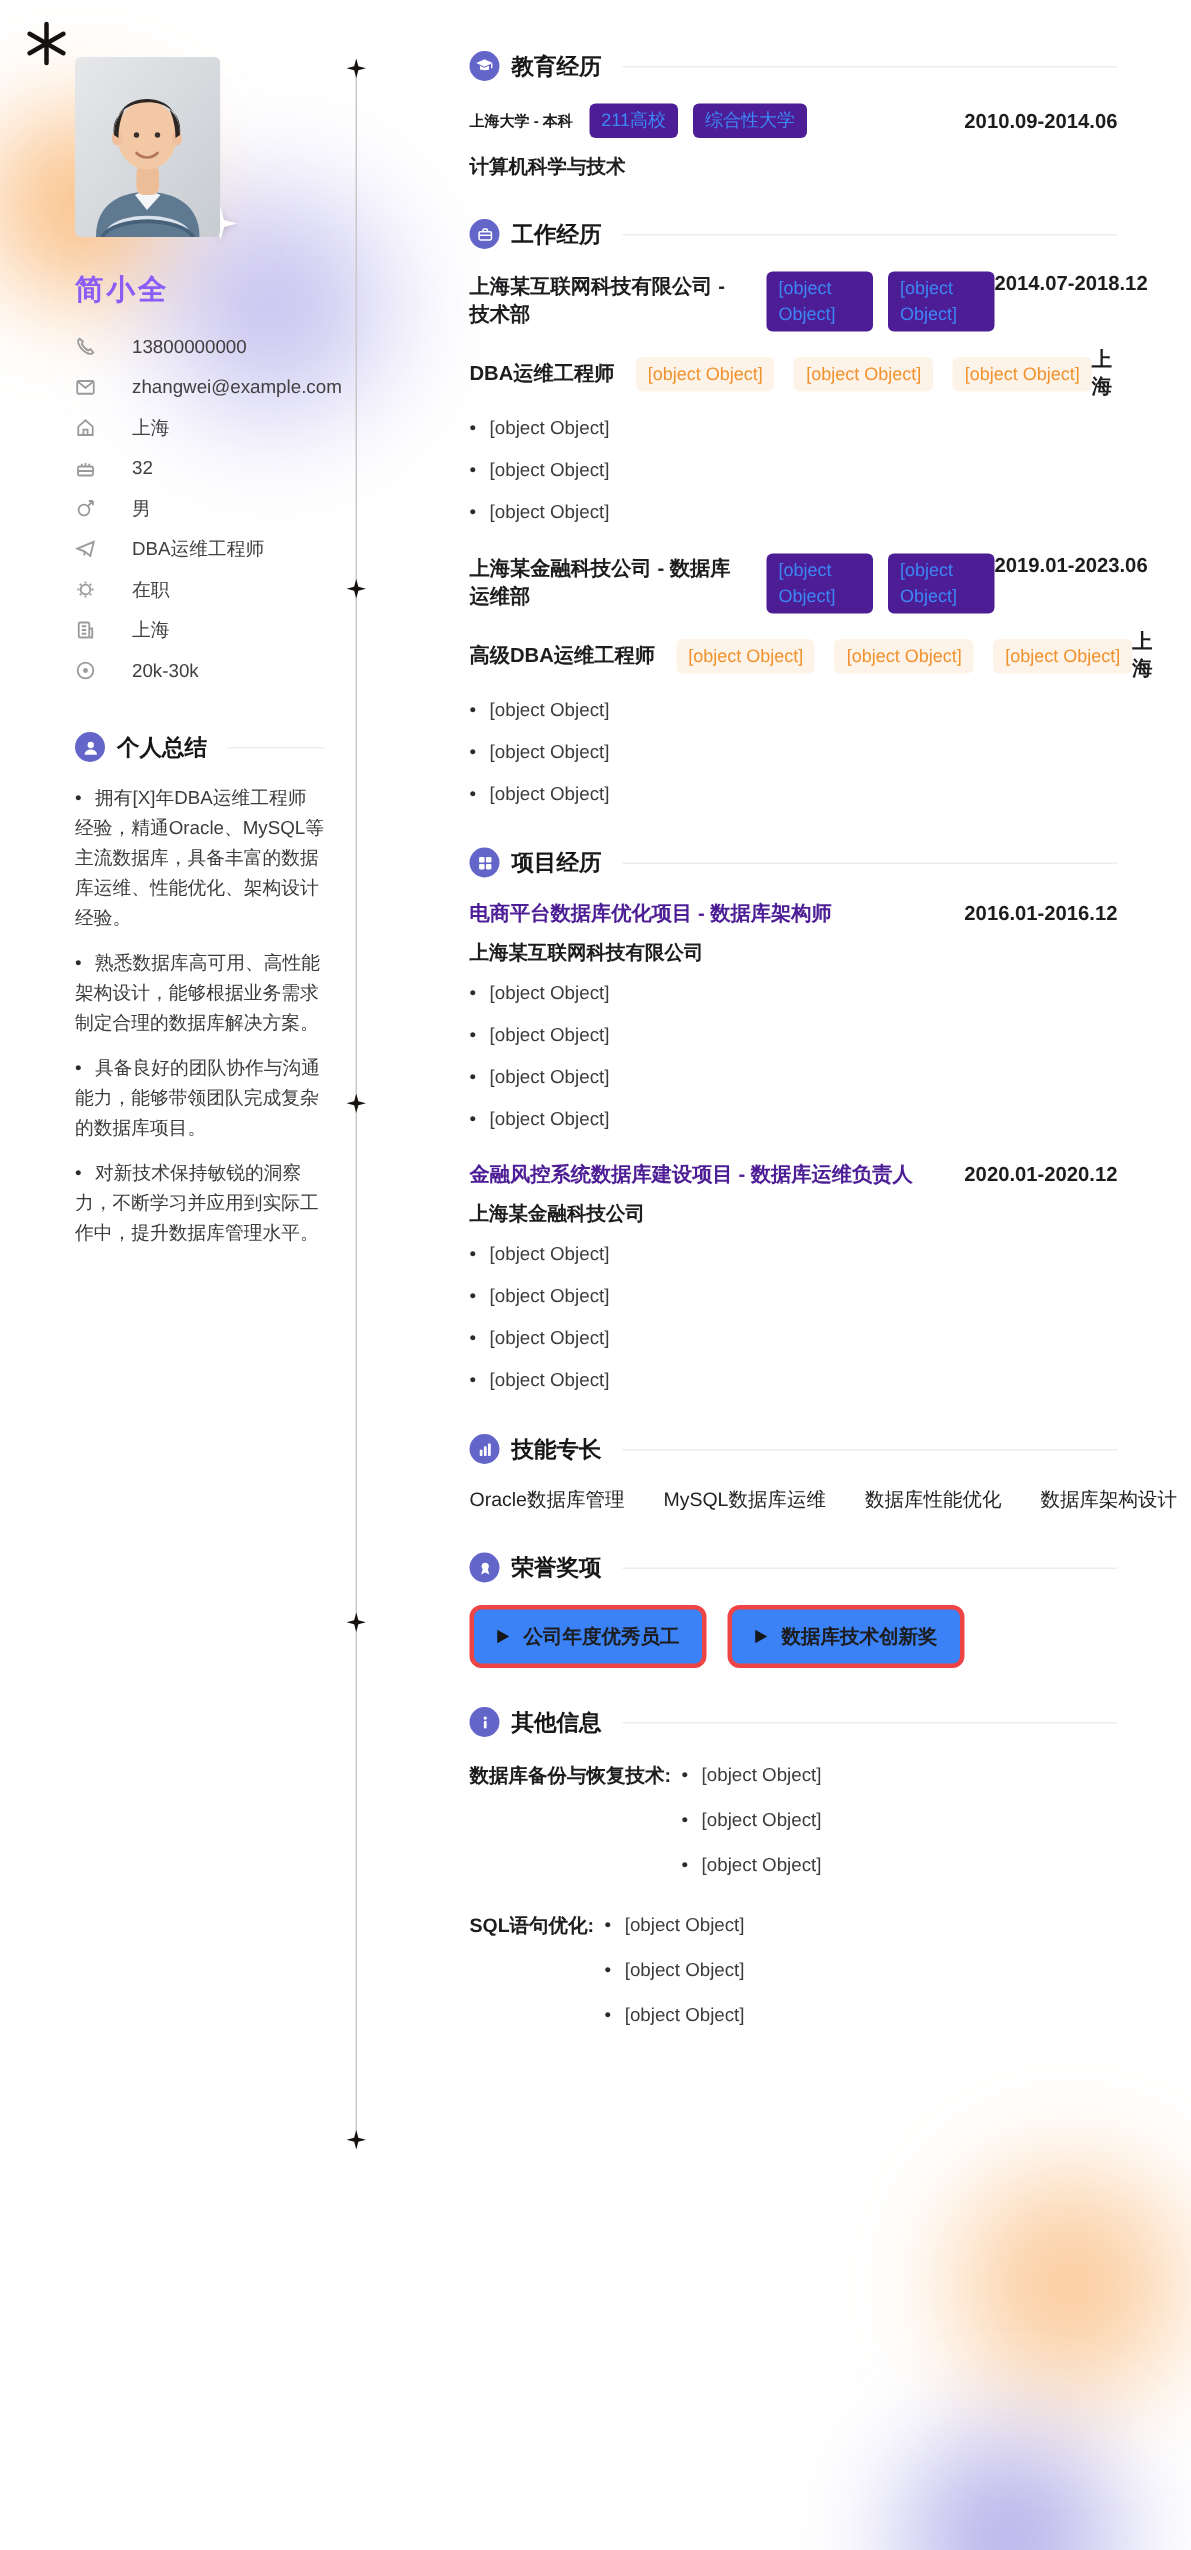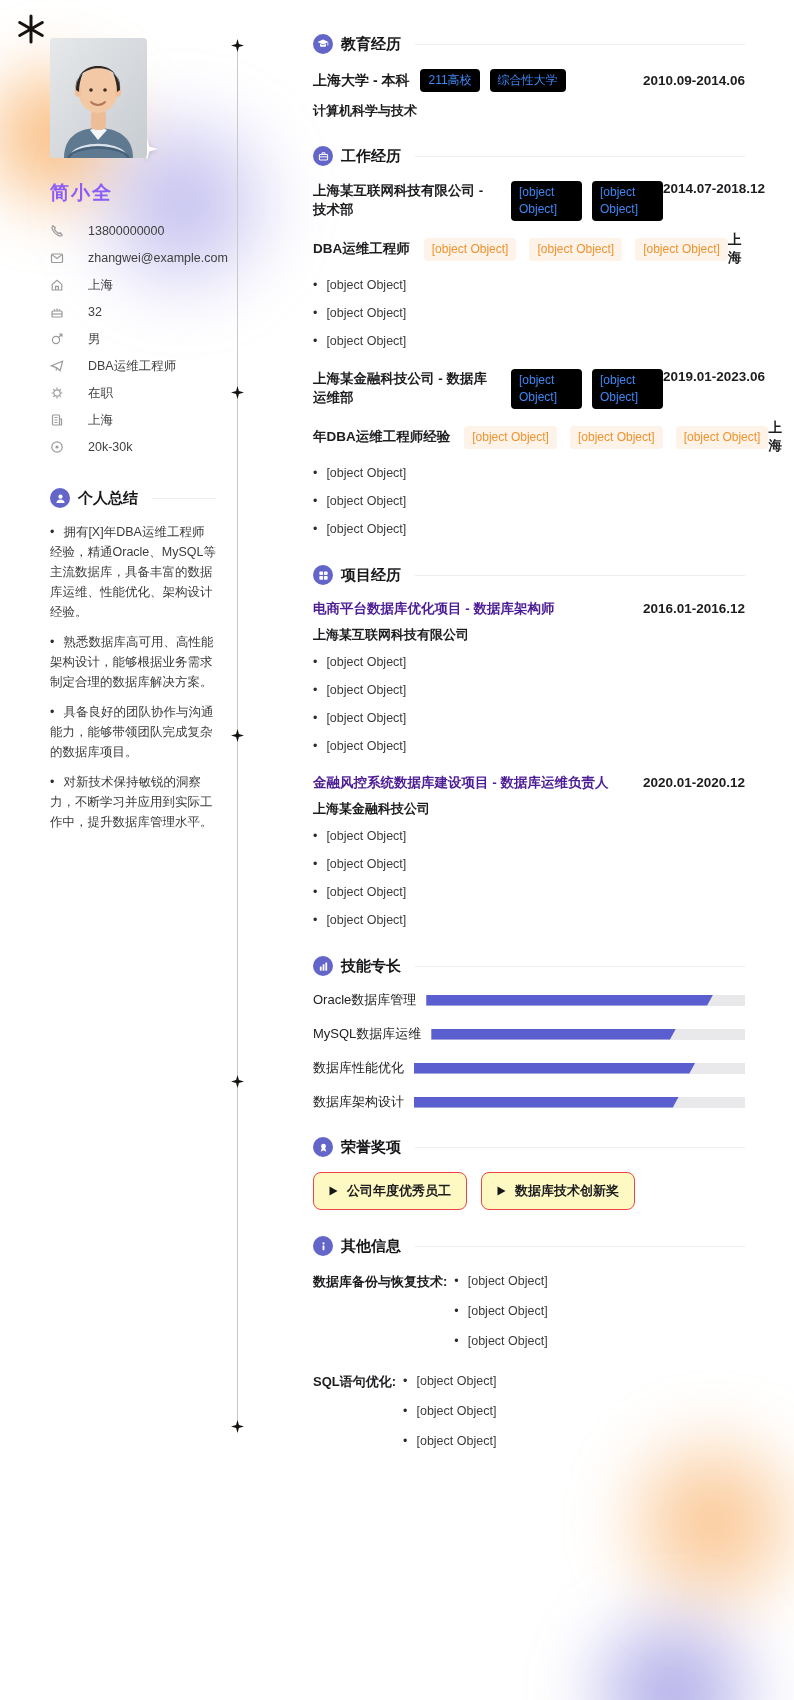--- a/index.html
+++ b/index.html
@@ -32,50 +32,50 @@
   .side-bullets .bullet{font-size:12.5px;line-height:20px;color:#3b3b3b;margin:10px 0;}
   .bullet::before{content:"•";margin-right:9px;color:#2b2b2b;}
 
   
   .main{position:absolute;left:313px;top:34px;width:432px;z-index:2;}
   .section{margin-bottom:26px;}
   .sec-head{display:flex;align-items:center;gap:8px;margin-bottom:15px;}
   .bullet{font-size:12.5px;line-height:20px;color:#3b3b3b;margin:8px 0;}
 
   .edu-row{display:flex;align-items:center;gap:11px;margin-bottom:10px;}
-  .edu-school{font-size:14px;font-weight:bold;color:#1d1d20;white-space:nowrap;}
+  .edu-school{font-size:10px;font-weight:bold;color:#1d1d20;white-space:nowrap;}
   .tags{display:flex;gap:10px;}
-  .tag{background:#000000;color:#3d87f5;font-size:12px;line-height:17px;padding:3px 8px;border-radius:4px;}
+  .tag{background:#4c1d95;color:#3d87f5;font-size:12px;line-height:17px;padding:3px 8px;border-radius:4px;}
   .nowrap .tag{white-space:nowrap;}
   .date{margin-left:auto;font-size:13.5px;font-weight:bold;color:#1d1d20;white-space:nowrap;}
   .major{font-size:13px;font-weight:bold;color:#1d1d20;margin:4px 0 2px 0;}
 
   .entry{margin-bottom:18px;}
   .entry-head{display:flex;align-items:flex-start;}
   .company{width:186px;flex:none;font-size:13.5px;font-weight:bold;line-height:19px;color:#1d1d20;}
   .work-tags{display:flex;gap:10px;width:152px;flex:none;margin-left:12px;align-items:flex-start;}
   .work-tags .tag{min-width:0;}
   .role-row{display:flex;align-items:center;margin:10px 0 2px 0;}
   .role{font-size:13.5px;font-weight:bold;color:#1d1d20;white-space:nowrap;margin-right:14px;}
   .role-tags{display:flex;gap:13px;}
   .tag-orange{background:#fdf3e8;color:#f0922e;font-size:12px;line-height:17px;padding:3px 8px;border-radius:4px;white-space:nowrap;}
   .loc{margin-left:auto;font-size:13.5px;font-weight:bold;color:#1d1d20;}
   .proj-head{display:flex;align-items:baseline;margin-bottom:8px;}
   .proj-name{font-size:13.5px;font-weight:bold;color:#4c1d95;flex:1;padding-right:12px;}
   .proj-co{font-size:13px;font-weight:bold;color:#1d1d20;margin:6px 0 2px 0;}
 
-  .skills-grid{display:grid;grid-template-columns:1fr;column-gap:26px;row-gap:19px;margin-top:4px;gap:16px;}
+  .skills-grid{display:grid;grid-template-columns:1fr 1fr 1fr 1fr;column-gap:26px;row-gap:19px;margin-top:4px;gap:16px;}
   .skill{display:flex;align-items:center;}
   .skill-label{font-size:13px;color:#222;white-space:nowrap;margin-right:10px;}
   .skill-track{flex:1;height:11px;background:#e9e9eb;position:relative;overflow:hidden;}
   .skill-fill{display:block;height:100%;background:#5a5ecf;clip-path:polygon(0 0,100% 0,calc(100% - 6px) 100%,0 100%);}
 
   .chips{display:flex;gap:14px;margin-top:4px;}
-  .chip{display:inline-flex;align-items:center;gap:9px;border:1px solid #ef4444;border-radius:8px;
-        padding:9px 15px;font-size:13px;font-weight:bold;color:#1d1d20;background:#fef9c3;}
+  .chip{display:inline-flex;align-items:center;gap:9px;border:3px solid #ef4444;border-radius:8px;
+        padding:9px 15px;font-size:13px;font-weight:bold;color:#1d1d20;background:#3b82f6;}
   .chip svg{display:block;flex:none;}
 
   .other-item{display:flex;margin-bottom:10px;}
   .other-label{flex:none;font-size:13px;font-weight:bold;color:#1d1d20;line-height:21px;margin-right:7px;}
   .other-bullets{flex:1;min-width:0;}
   .other-bullets .bullet{margin:0 0 9px 0;line-height:21px;}
 </style>
 </head>
 <body>
 
@@ -332,21 +332,21 @@
             <div class="entry-head">
               <span class="company">上海某金融科技公司 - 数据库运维部</span>
               <span class="work-tags">
 
               <span class="tag"><span>[object Object]</span></span>
                 <span class="tag"><span>[object Object]</span></span>
               </span>
               <span class="date">2019.01-2023.06</span>
             </div>
             <div class="role-row">
-              <span class="role">年DBA运维工程师经验</span>
+              <span class="role">高级DBA运维工程师</span>
               <span class="role-tags">
 
               <span class="tag-orange"><span>[object Object]</span></span>
                 <span class="tag-orange"><span>[object Object]</span></span>
                 <span class="tag-orange"><span>[object Object]</span></span>
               </span>
               <span class="loc">上海</span>
             </div>
             <div>
 

